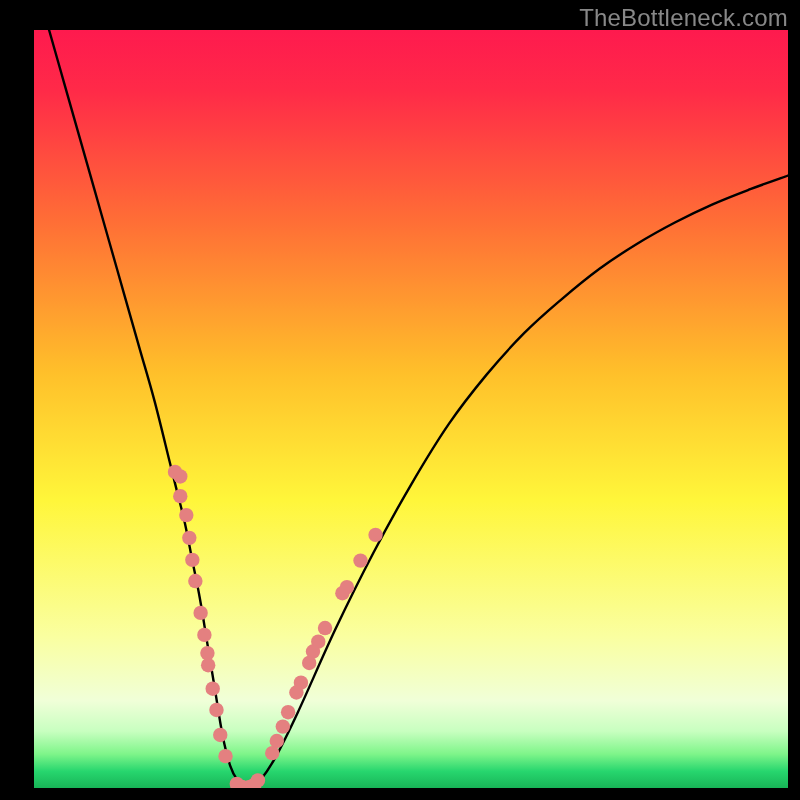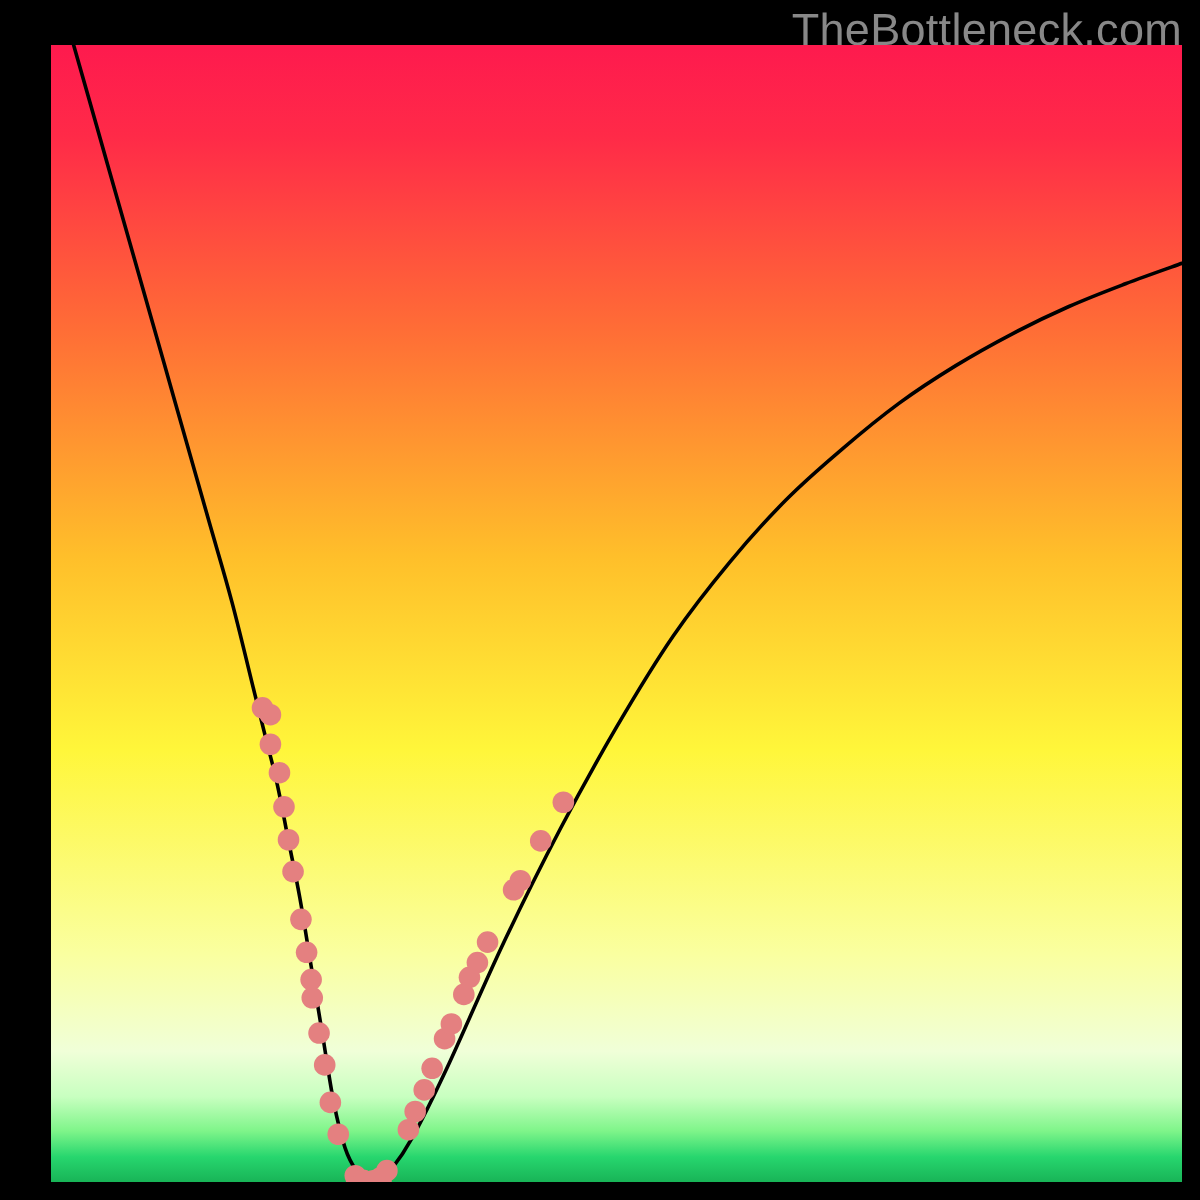--- a/index.html
+++ b/index.html
@@ -23,21 +23,21 @@
     top: 30px;
     width: 754px;
     height: 758px;
     
   }
   .watermark {
     position: absolute;
     top: 4px;
     right: 12px;
     color: #888;
-    font-size: 30px;
+    font-size: 24px;
     letter-spacing: 0.2px;
     font-weight: 500;
     font-family: Arial, sans-serif;
   }
   svg {
     display: block;
   }
 </style>
 </head>
 <body>

